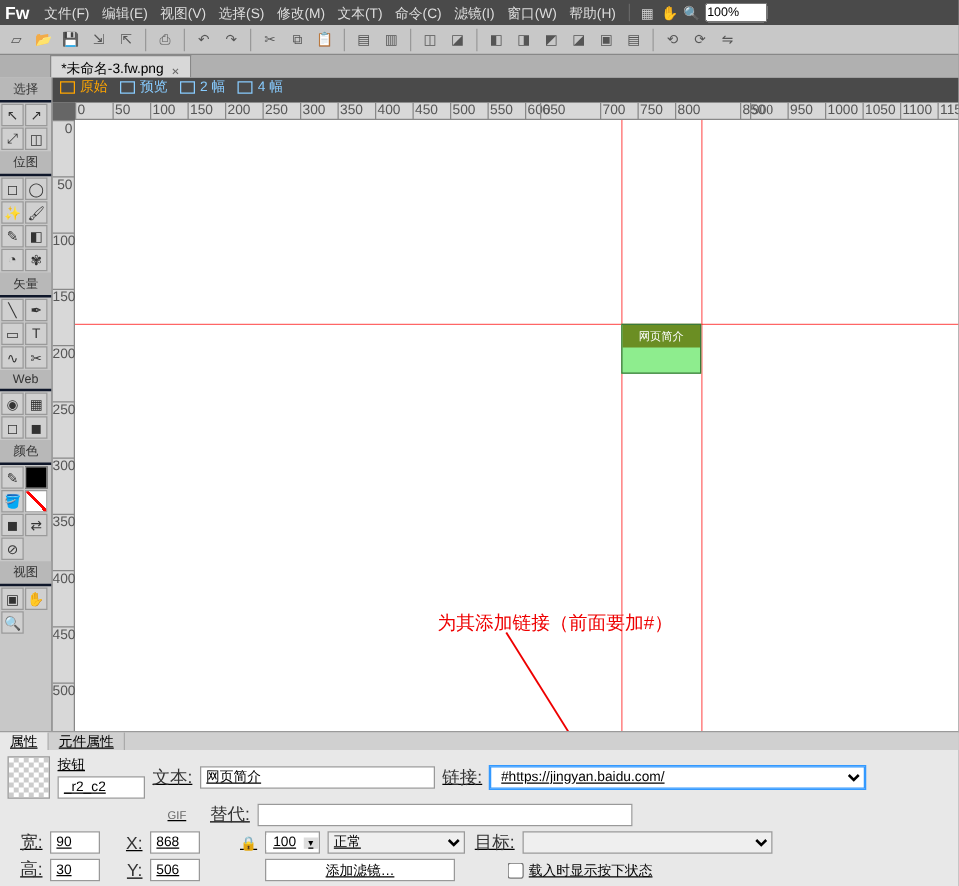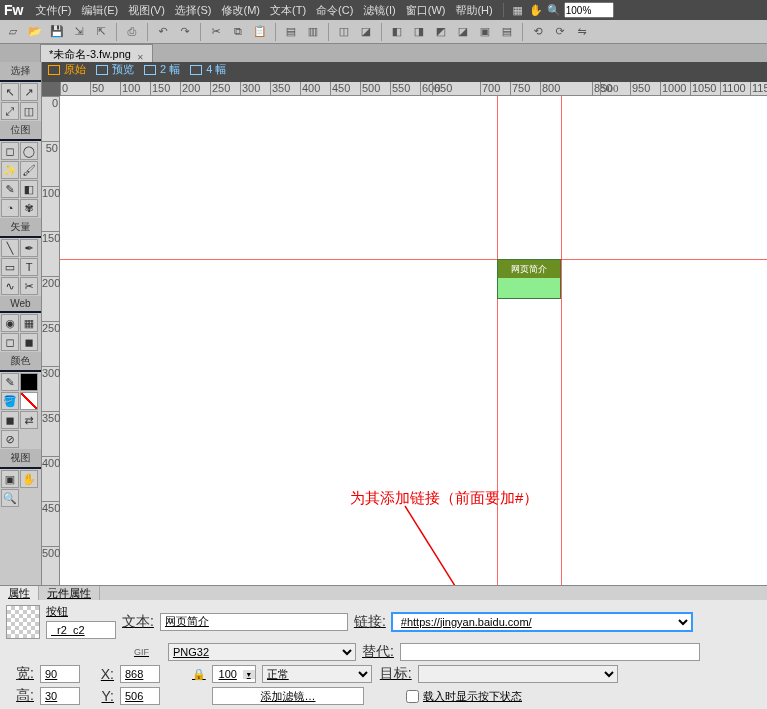--- a/index.html
+++ b/index.html
@@ -277,21 +277,20 @@
           <span>按钮</span>
           <input class="pinput" style="width: 70px;" value="_r2_c2">
         </div>
         <span class="plabel">文本:</span>
         <input class="pinput lg" value="网页简介" style="">
         <span class="plabel">链接:</span>
         <select class="pinput xl hl"><option>#https://jingyan.baidu.com/</option></select>
       </div>
       <div class="prow" style="margin-left:128px">
         <span style="width:28px;font-size:9px;color:#666">GIF</span>
-        <select class="psel" style="width:188px"><option>PNG32</option></select>
         <span class="plabel">替代:</span>
         <input class="pinput xl" value="" style="">
       </div>
       <div class="prow">
         <span class="plabel">宽:</span>
         <input class="pinput sm" value="90" style="">
         <span class="plabel">X:</span>
         <input class="pinput sm" value="868" style="">
         <span style="width:20px"></span>
         <span>🔒</span>

